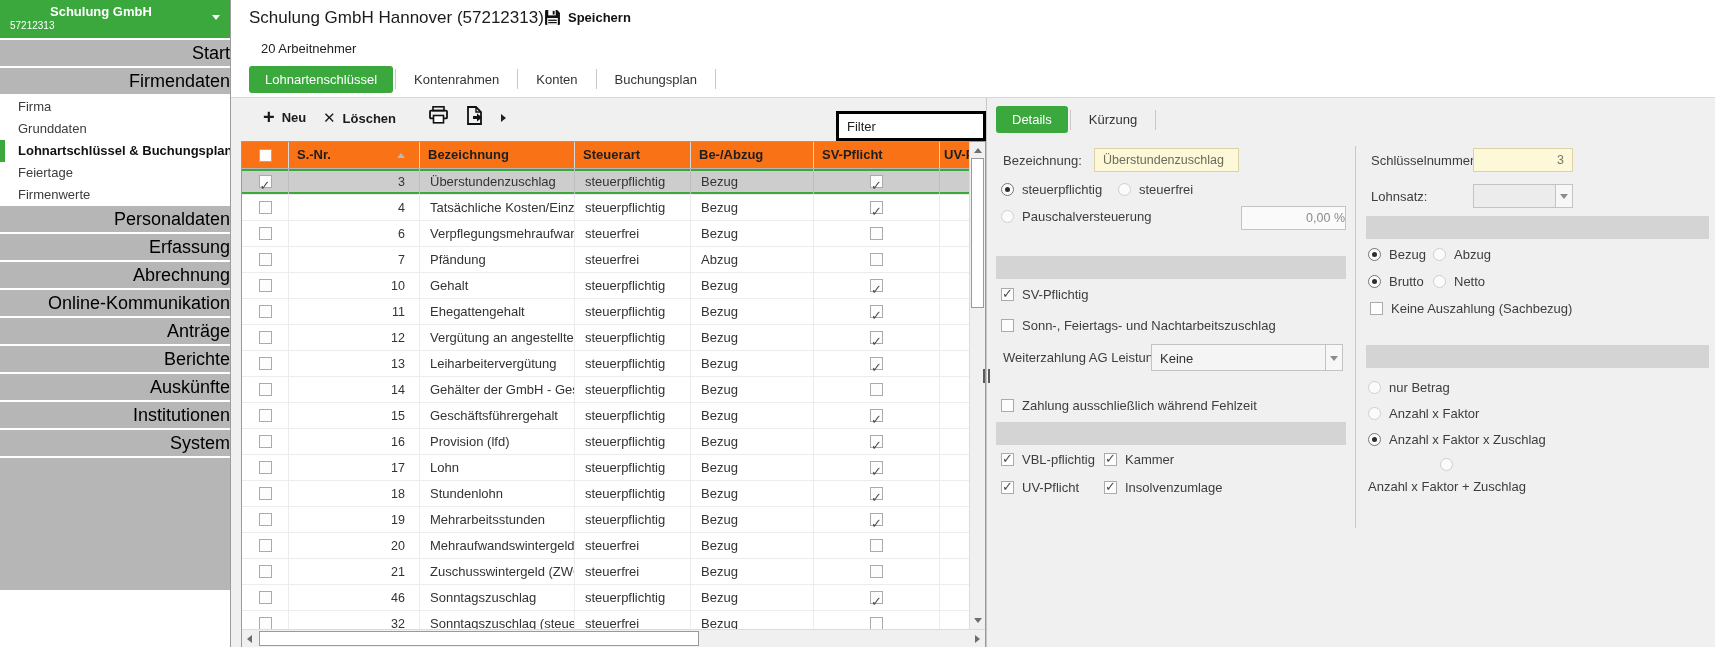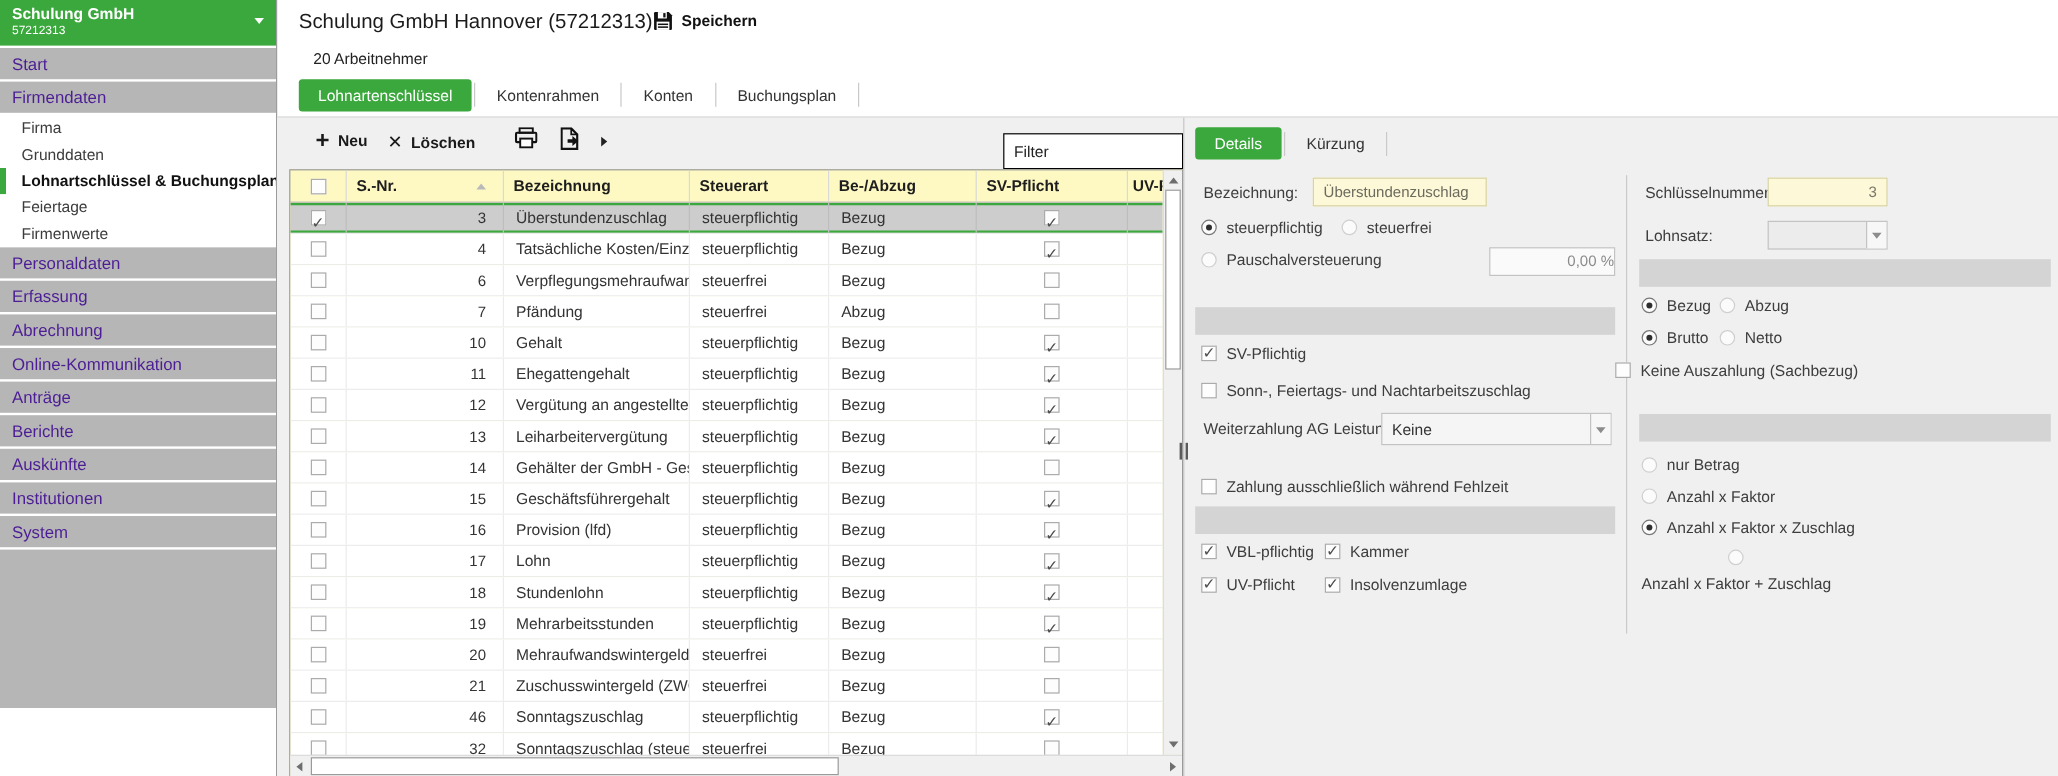--- a/index.html
+++ b/index.html
@@ -7,24 +7,24 @@
     --sel-gray:#cdcdcd;
     --yellow:#fdf8d7;
   }
   *{margin:0;padding:0;box-sizing:border-box;}
   html,body{width:1715px;height:647px;}
   body{position:relative;font-family:"Liberation Sans","DejaVu Sans",sans-serif;background:#fff;overflow:hidden;color:#333;}
 
   
   .sidebar{position:absolute;left:0;top:0;width:230px;height:592px;background:#fff;}
   .sb-header{position:relative;height:38px;background:var(--green);color:#fff;padding:4px 10px;margin-bottom:2px;cursor:pointer;}
-  .sb-company{font-weight:bold;font-size:13px;line-height:16px;}
+  .sb-company{font-weight:bold;font-size:13px;line-height:16px;margin-left:40px;}
   .sb-number{font-size:10px;line-height:12px;}
   .sb-caret{position:absolute;right:10px;top:15px;width:0;height:0;border-left:4px solid transparent;border-right:4px solid transparent;border-top:5px solid #fff;}
-  .nav-section{height:26px;line-height:26px;background:#b6b6b6;color:#4c1d95;font-size:14px;padding-left:10px;margin-bottom:2px;cursor:pointer;white-space:nowrap;overflow:hidden;}
+  .nav-section{height:26px;line-height:26px;background:#b6b6b6;color:#000000;font-size:18px;padding-left:10px;margin-bottom:2px;cursor:pointer;white-space:nowrap;overflow:hidden;text-align:right;}
   .nav-sub{height:22px;line-height:22px;background:#fff;color:#3c3c3c;font-size:13px;padding-left:18px;position:relative;cursor:pointer;white-space:nowrap;overflow:hidden;}
   .nav-sub.active{font-weight:bold;color:#111;}
   .nav-sub.active::before{content:"";position:absolute;left:0;top:0;bottom:0;width:5px;background:var(--green);}
   .nav-filler{height:132px;background:#b6b6b6;}
 
   
   .main{position:absolute;left:230px;top:0;right:0;bottom:0;border-left:1px solid #9c9c9c;background:#fff;}
   .page-title{position:absolute;left:18px;top:8px;font-size:17px;color:#1b1b1b;}
   .save-btn{position:absolute;left:313px;top:9px;display:flex;align-items:center;gap:7px;cursor:pointer;}
   .save-label{font-weight:bold;font-size:13px;color:#111;}
@@ -38,25 +38,25 @@
   
   .tb-btn{position:absolute;top:11px;display:flex;align-items:center;gap:7px;font-size:13px;font-weight:bold;color:#1a1a1a;cursor:pointer;}
   #btn-neu{left:32px;}
   #btn-loeschen{left:92px;}
   .plus-ic{font-size:20px;font-weight:bold;line-height:16px;}
   .x-ic{font-size:15px;font-weight:bold;}
   .icon-btn{position:absolute;top:8px;cursor:pointer;}
   #btn-print{left:198px;}
   #btn-export{left:236px;}
   #export-caret{position:absolute;left:270px;top:16px;width:0;height:0;border-top:4px solid transparent;border-bottom:4px solid transparent;border-left:5px solid #222;cursor:pointer;}
-  .filter-box{position:absolute;left:605px;top:13px;width:150px;height:30px;border:1px solid #000000;background:#fff;font-size:13px;padding:0 8px;font-family:inherit;color:#111;outline:none;}
+  .filter-box{position:absolute;left:605px;top:13px;width:150px;height:30px;border:3px solid #000000;background:#fff;font-size:13px;padding:0 8px;font-family:inherit;color:#111;outline:none;}
   .filter-box::placeholder{color:#222;opacity:1;}
 
   
-  .grid{position:absolute;left:10px;top:43px;width:745px;height:507px;background:#fef9c3;border:1px solid #9a9a9a;}
+  .grid{position:absolute;left:10px;top:43px;width:745px;height:507px;background:#f97316;border:1px solid #9a9a9a;}
   .ghead{display:grid;grid-template-columns:47px 131px 155px 116px 123px 126px 1fr;height:27px;margin-right:16px;border-bottom:1px solid #b5b5b5;}
   .gh{font-weight:bold;font-size:13px;line-height:26px;padding-left:8px;border-right:1px solid #d9d9d9;overflow:hidden;white-space:nowrap;position:relative;color:#1e1e1e;}
   .gh.ck{display:flex;align-items:center;justify-content:center;padding:0;}
   .sort{position:absolute;right:14px;top:11px;width:0;height:0;border-left:4px solid transparent;border-right:4px solid transparent;border-bottom:5px solid #b9b9b9;}
   .rows{position:absolute;left:0;top:27px;right:16px;bottom:0;overflow:hidden;}
   .row{display:grid;grid-template-columns:47px 131px 155px 116px 123px 126px 1fr;height:26px;border-bottom:1px solid #ececec;background:#fff;cursor:pointer;}
   .row.selected{background:var(--sel-gray);box-shadow:inset 0 2px 0 var(--green), inset 0 -2px 0 var(--green);}
   .cell{font-size:13px;line-height:26px;padding-left:10px;border-right:1px solid #ececec;overflow:hidden;white-space:nowrap;color:#333;}
   .row.selected .cell{border-right-color:#bdbdbd;}
   .cell.nr{text-align:right;padding-right:14px;padding-left:0;font-size:12.5px;}
@@ -536,21 +536,21 @@
         <span>Abzug</span>
       </span>
       <span class="opt" style="left:374px;top:176px;">
         <span class="radio on"></span>
         <span>Brutto</span>
       </span>
       <span class="opt" style="left:439px;top:176px;">
         <span class="radio"></span>
         <span>Netto</span>
       </span>
-      <span class="opt" style="left:352px;top:203px;">
+      <span class="opt" style="left:376px;top:203px;">
         <span class="cb"></span>
         <span>Keine Auszahlung (Sachbezug)</span>
       </span>
 
       <div class="gbar" id="bar4"></div>
 
       <span class="opt" style="left:374px;top:282px;">
         <span class="radio"></span>
         <span>nur Betrag</span>
       </span>

